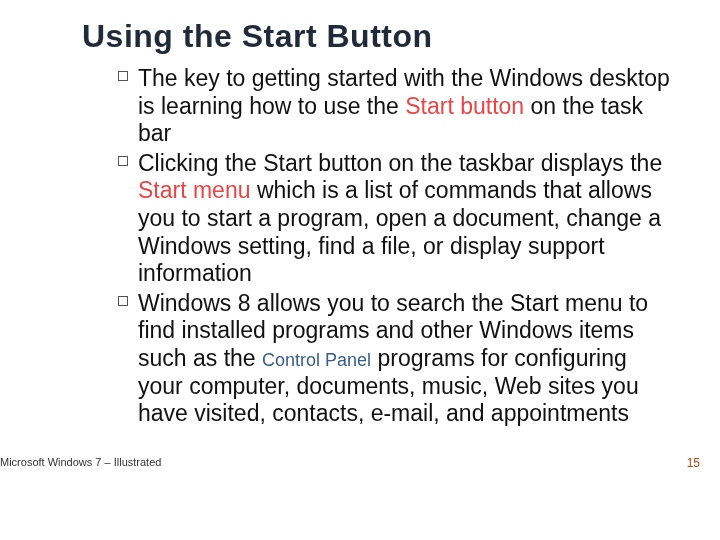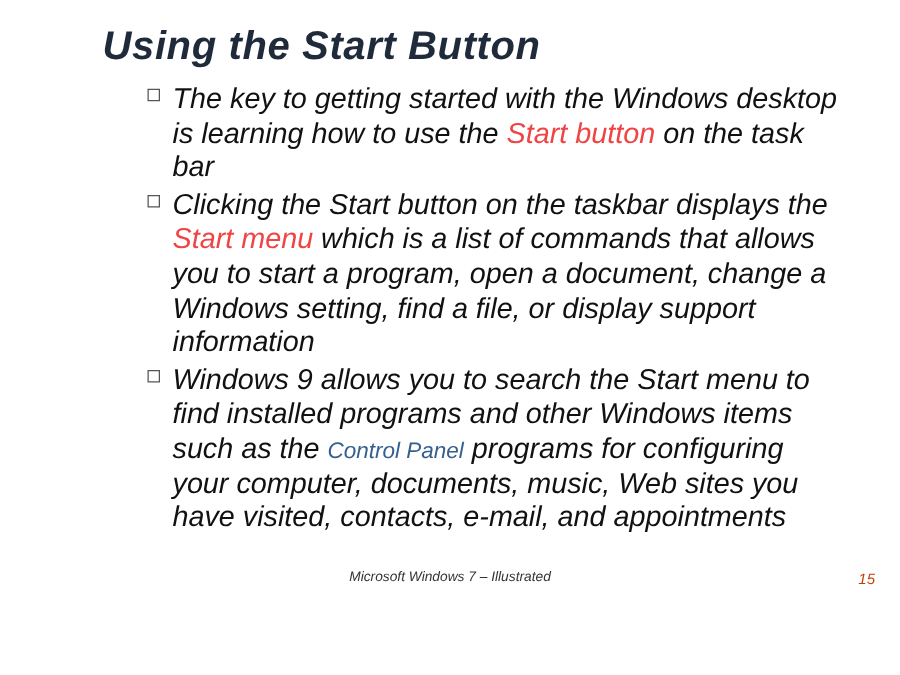--- a/index.html
+++ b/index.html
@@ -11,21 +11,20 @@
     font-family: "Trebuchet MS", "Lucida Sans Unicode", "Lucida Grande", sans-serif;
     color: #1a1a1a;
     overflow: hidden;
   }
   .slide {
     position: relative;
     width: 720px;
     height: 484px;
     box-sizing: border-box;
     padding: 18px 48px 0 48px;
-    font-style: italic;
   }
   .title {
     font-size: 32px;
     font-weight: 700;
     letter-spacing: 0.5px;
     margin: 0 0 10px 34px;
     color: #1f2a3a;
   }
   ul.level1 {
     list-style: none;
@@ -76,21 +75,21 @@
     left: 0;
     top: 0;
     color: #777;
     font-size: 18px;
   }
   .footer-center {
     position: absolute;
     bottom: 16px;
     left: 0;
     width: 100%;
-    text-align: center;
+    text-align: left;
     font-size: 11px;
     color: #333;
   }
   .footer-page {
     position: absolute;
     bottom: 14px;
     right: 20px;
     font-size: 12px;
     color: #c2410c;
   }
@@ -109,21 +108,21 @@
 
     <li>
       <span data-bind="bullets.b1.pre">The key to getting started with the Windows desktop is learning how to use the </span><span class="term" data-bind="bullets.b1.s1">Start button</span><span data-bind="bullets.b1.post"> on the task bar</span>
     </li>
 
     <li>
       <span data-bind="bullets.b2.pre">Clicking the Start button on the taskbar displays the </span><span class="term" data-bind="bullets.b2.s1">Start menu</span><span data-bind="bullets.b2.post"> which is a list of commands that allows you to start a program, open a document, change a Windows setting, find a file, or display support information</span>
     </li>
 
     <li>
-      <span data-bind="bullets.b3.pre">Windows 9 allows you to search the Start menu to find installed programs and other Windows items such as the </span><span class="term-small" data-bind="bullets.b3.s1">Control Panel</span><span data-bind="bullets.b3.post"> programs for configuring your computer, documents, music, Web sites you have visited, contacts, e-mail, and appointments</span>
+      <span data-bind="bullets.b3.pre">Windows 8 allows you to search the Start menu to find installed programs and other Windows items such as the </span><span class="term-small" data-bind="bullets.b3.s1">Control Panel</span><span data-bind="bullets.b3.post"> programs for configuring your computer, documents, music, Web sites you have visited, contacts, e-mail, and appointments</span>
 
     </li>
 
   </ul>
 
   <div class="footer-center" data-bind="footer">Microsoft Windows 7 – Illustrated</div>
   <div class="footer-page" data-bind="page_number">15</div>
 
 </div>
 

